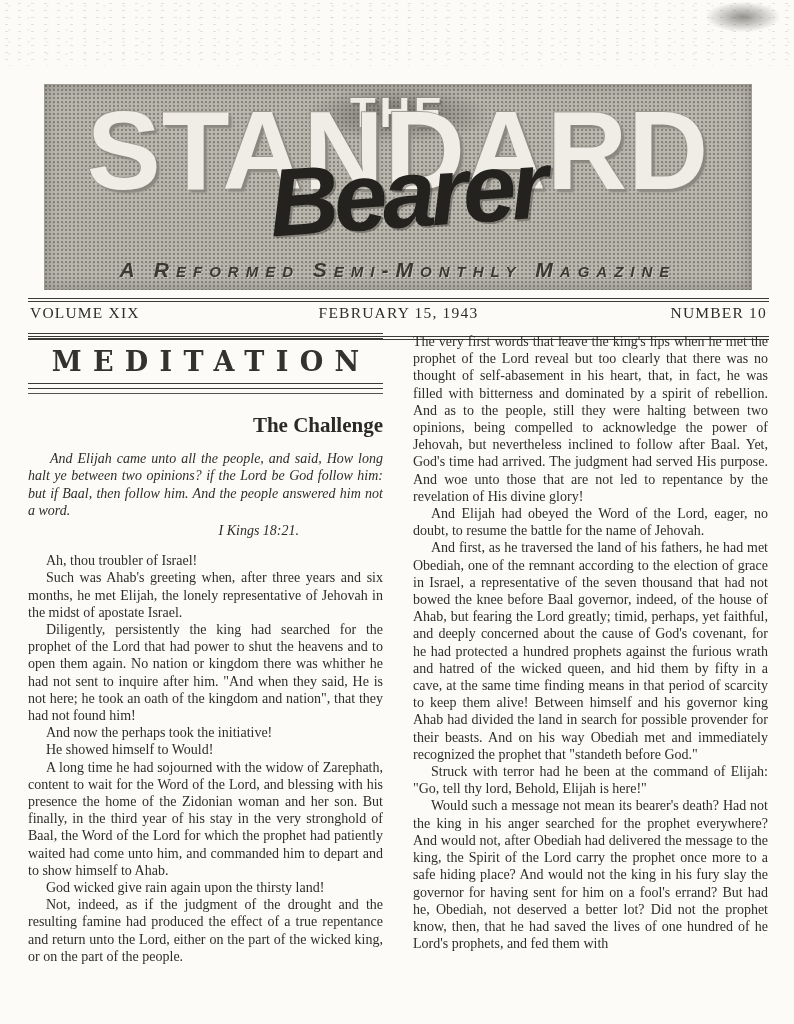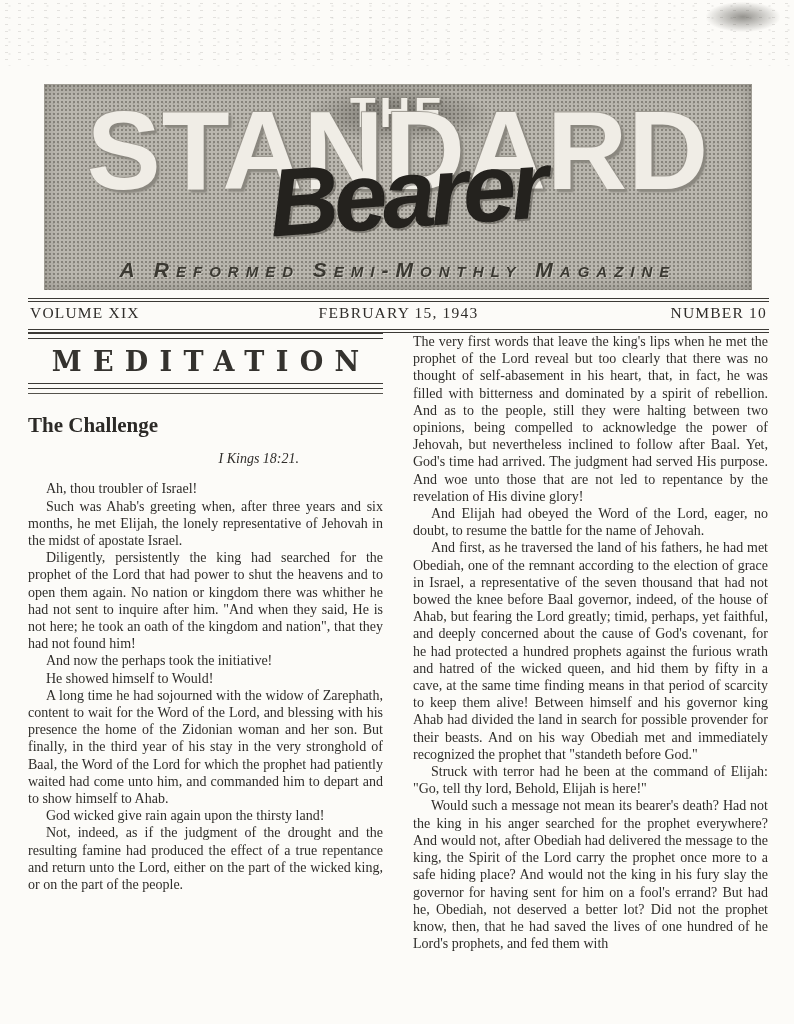--- a/index.html
+++ b/index.html
@@ -63,21 +63,21 @@
   .mast-tagline{
     position:absolute;bottom:8px;left:0;width:100%;text-align:center;
     font-style:italic;font-variant:small-caps;font-weight:bold;
     font-size:21px;letter-spacing:7px;color:#3b3932;
     text-shadow:1px 1px 0 rgba(240,237,230,.4);
   }
   
   .issue-bar{
     position:absolute;top:298px;left:28px;width:737px;
     border-top:4px double #3c3a36;border-bottom:4px double #3c3a36;
-    padding:2px 2px 7px 2px;
+    padding:2px 2px 14px 2px;
     display:flex;align-items:baseline;
     font-size:15.5px;letter-spacing:1.2px;
   }
   .issue-bar .left{flex:1;text-align:left;}
   .issue-bar .center{flex:1.4;text-align:center;}
   .issue-bar .right{flex:1;text-align:right;}
   
   .columns{
     position:absolute;top:333px;left:28px;width:740px;
     display:flex;gap:30px;
@@ -92,21 +92,21 @@
   
   .rule-double{height:4px;border-top:1.5px solid #3c3a36;border-bottom:1px solid #3c3a36;}
   .rule-single{height:0;border-top:1px solid #55534d;margin-top:4px;}
   .section-name{
     text-align:center;font-weight:bold;
     font-size:27px;letter-spacing:.42em;text-indent:.42em;
     margin:9px 0 8px 0;line-height:1;
     font-family:"DejaVu Serif",serif;color:#34322e;
   }
   .article-title{
-    text-align:left;font-weight:bold;font-size:21px;
+    text-align:right;font-weight:bold;font-size:21px;
     margin:20px 0 13px 0;line-height:1.1;color:#2c2a27;
   }
   .epigraph{
     font-style:italic;
     margin:0 2px 2px 56px;
     text-indent:22px !important;
   }
   .citation{
     font-style:italic;text-align:right;
     padding-right:84px;margin:3px 0 13px 0 !important;
@@ -138,20 +138,21 @@
   <div class="col">
     <div class="section-header">
       <div class="rule-double"></div>
       <div class="section-name">MEDITATION</div>
       <div class="rule-double"></div>
       <div class="rule-single"></div>
     </div>
 
     <div class="article-title">The Challenge</div>
 
+    <p class="epigraph">And Elijah came unto all the people, and said, How long halt ye between two opinions? if the Lord be God follow him: but if Baal, then follow him. And the people answered him not a word.</p>
     <p class="citation">I Kings 18:21.</p>
 
     <div>
         <p>Ah, thou troubler of Israel!</p>
         <p>Such was Ahab's greeting when, after three years and six months, he met Elijah, the lonely representative of Jehovah in the midst of apostate Israel.</p>
         <p>Diligently, persistently the king had searched for the prophet of the Lord that had power to shut the heavens and to open them again.  No nation or kingdom there was whither he had not sent to inquire after him.  "And when they said, He is not here; he took an oath of the kingdom and nation", that they had not found him!</p>
         <p>And now the perhaps took the initiative!</p>
         <p>He showed himself to Would!</p>
         <p>A long time he had sojourned with the widow of Zarephath, content to wait for the Word of the Lord, and blessing with his presence the home of the Zidonian woman and her son.  But finally, in the third year of his stay in the very stronghold of Baal, the Word of the Lord for which the prophet had patiently waited had come unto him, and commanded him to depart and to show himself to Ahab.</p>
         <p>God wicked give rain again upon the thirsty land!</p>

